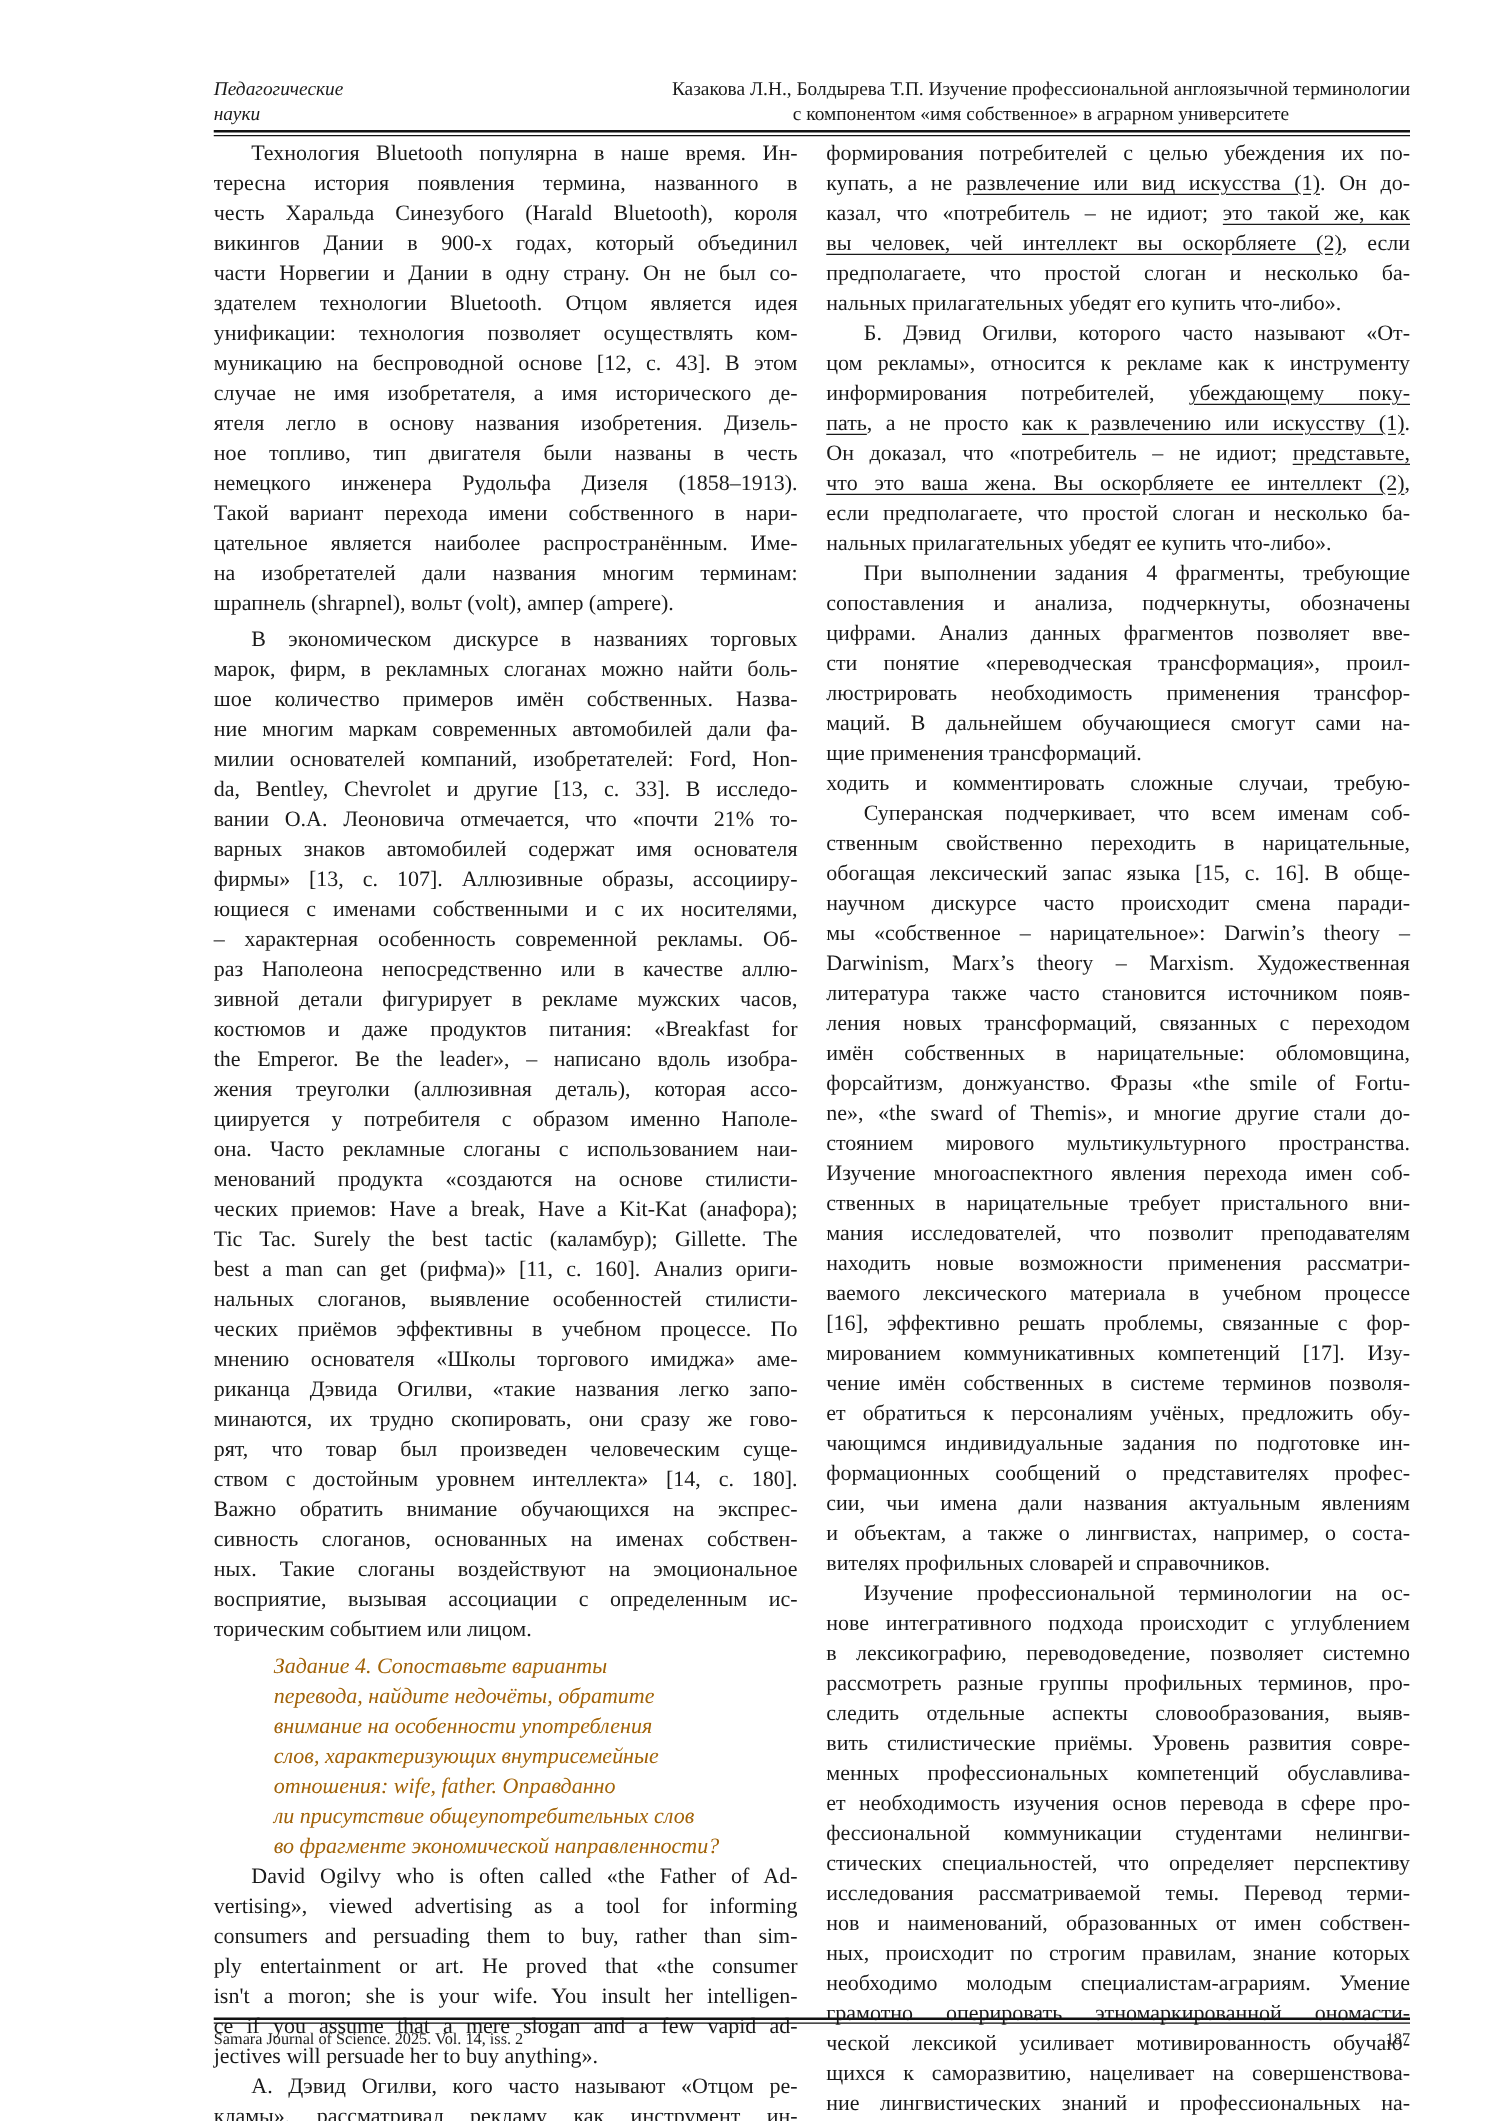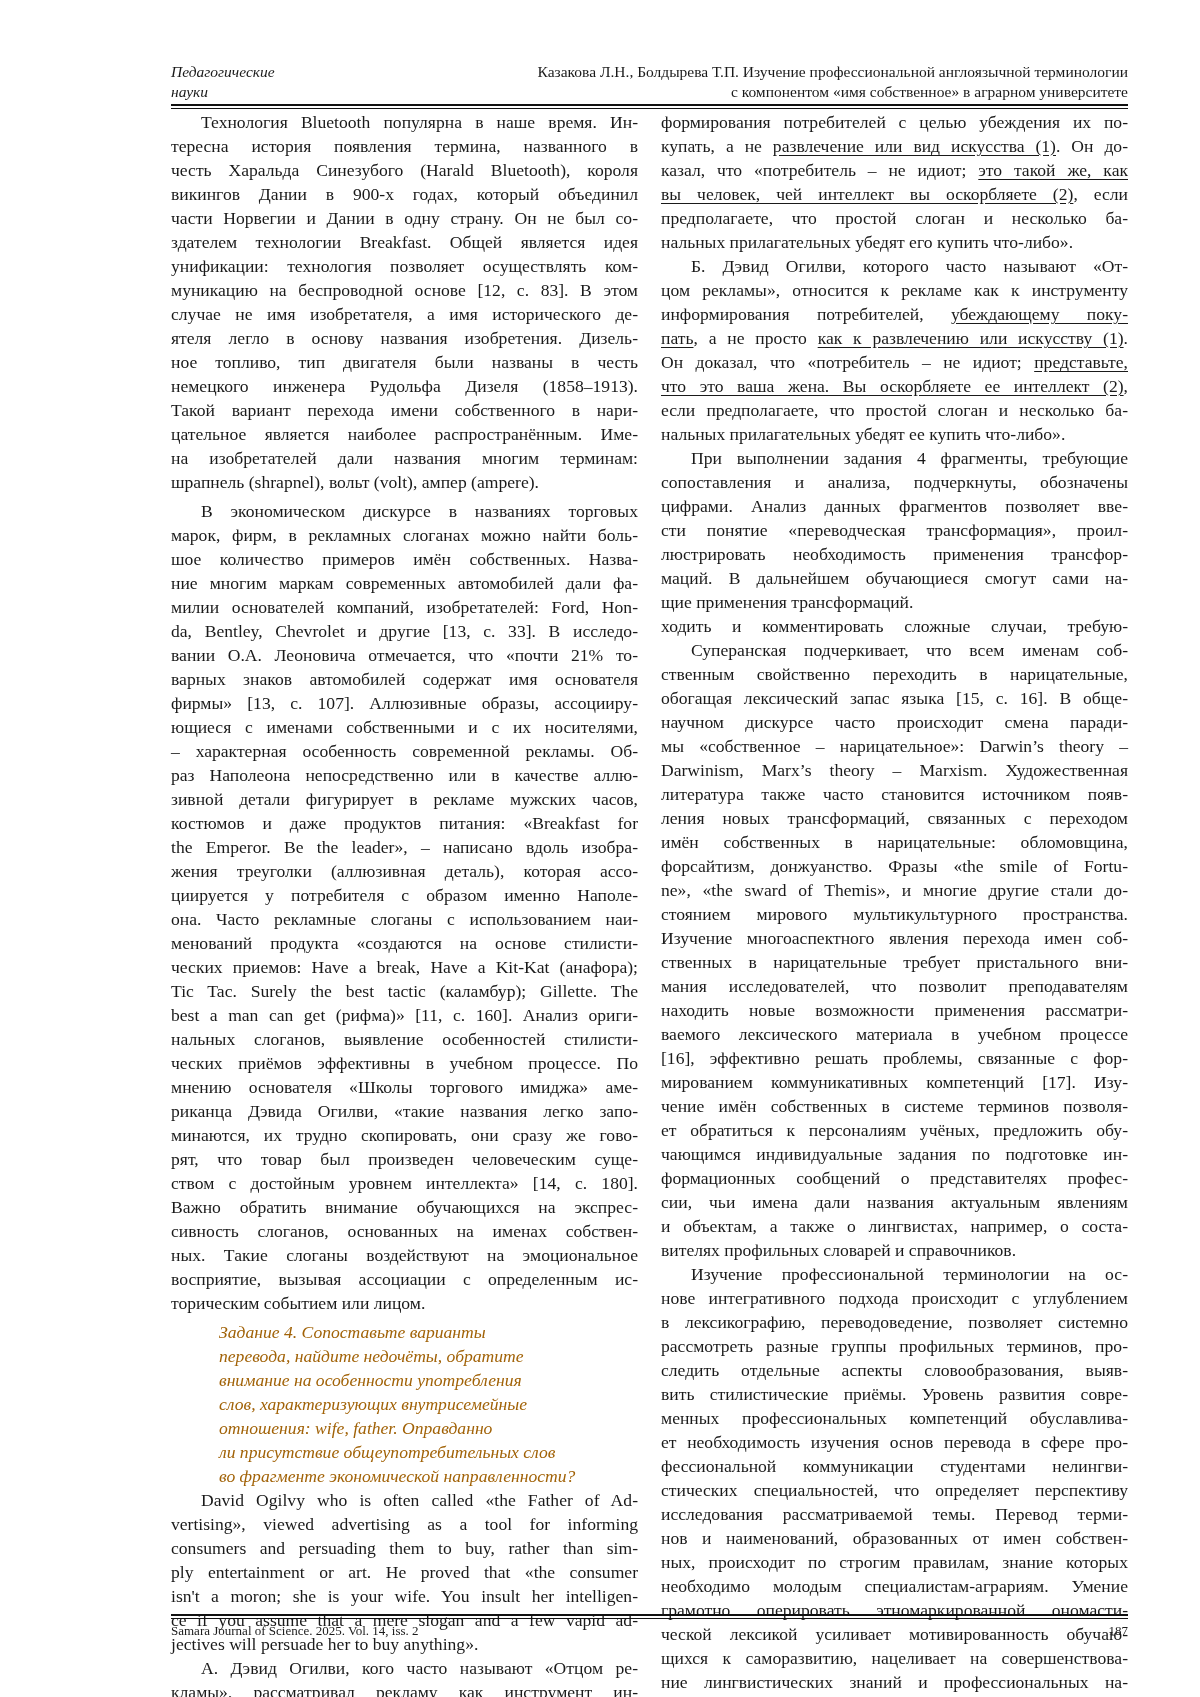--- a/index.html
+++ b/index.html
@@ -2,21 +2,21 @@
 <html><head>
 <meta charset="utf-8">
 <style>
   html, body { margin: 0; padding: 0; background: #ffffff; }
   body { width: 1200px; height: 1697px; position: relative; overflow: hidden;
          font-family: "Liberation Serif", "DejaVu Serif", serif; color: #1a1a1a; }
   .page { position: absolute; left: 0; top: 0; width: 1200px; height: 1697px; }
 
   .header { position: absolute; left: 171px; top: 62px; width: 957px; height: 44px; }
   .header .section { position: absolute; left: 0; top: 0; font-style: italic; font-size: 15.5px; line-height: 20px; }
-  .header .title { position: absolute; right: 0; top: 0; text-align: right; font-size: 15.5px; line-height: 20px; }
+  .header .title { position: absolute; right: 0; top: 0; text-align: center; font-size: 15.5px; line-height: 20px; }
   .header-rule { position: absolute; left: 171px; top: 104px; width: 957px; height: 0;
                  border-top: 2.5px solid #111; }
   .header-rule2 { position: absolute; left: 171px; top: 108px; width: 957px; height: 0;
                   border-top: 1px solid #111; }
 
   .col { position: absolute; top: 110px; }
   .col-left { left: 171px; width: 467px; }
   .col-right { left: 661px; width: 467px; }
   .line { height: 24px; line-height: 24px; font-size: 17.6px; white-space: nowrap;
           text-align: justify; text-align-last: justify; overflow: visible; }
@@ -51,23 +51,23 @@
   </div>
   <div class="header-rule"></div>
   <div class="header-rule2"></div>
 
   <div class="col col-left" id="left-col">
       <div class="line indent">Технология Bluetooth популярна в наше время. Ин-</div>
       <div class="line">тересна история появления термина, названного в</div>
       <div class="line">честь Харальда Синезубого (Harald Bluetooth), короля</div>
       <div class="line">викингов Дании в 900-х годах, который объединил</div>
       <div class="line">части Норвегии и Дании в одну страну. Он не был со-</div>
-      <div class="line">здателем технологии Breakfast. Общей является идея</div>
+      <div class="line">здателем технологии Bluetooth. Отцом является идея</div>
       <div class="line">унификации: технология позволяет осуществлять ком-</div>
-      <div class="line">муникацию на беспроводной основе [12, с. 83]. В этом</div>
+      <div class="line">муникацию на беспроводной основе [12, с. 43]. В этом</div>
       <div class="line">случае не имя изобретателя, а имя исторического де-</div>
       <div class="line">ятеля легло в основу названия изобретения. Дизель-</div>
       <div class="line">ное топливо, тип двигателя были названы в честь</div>
       <div class="line">немецкого инженера Рудольфа Дизеля (1858–1913).</div>
       <div class="line">Такой вариант перехода имени собственного в нари-</div>
       <div class="line">цательное является наиболее распространённым. Име-</div>
       <div class="line">на изобретателей дали названия многим терминам:</div>
       <div class="line last">шрапнель (shrapnel), вольт (volt), ампер (ampere).</div>
       <div class="line indent gap">В экономическом дискурсе в названиях торговых</div>
       <div class="line">марок, фирм, в рекламных слоганах можно найти боль-</div>

